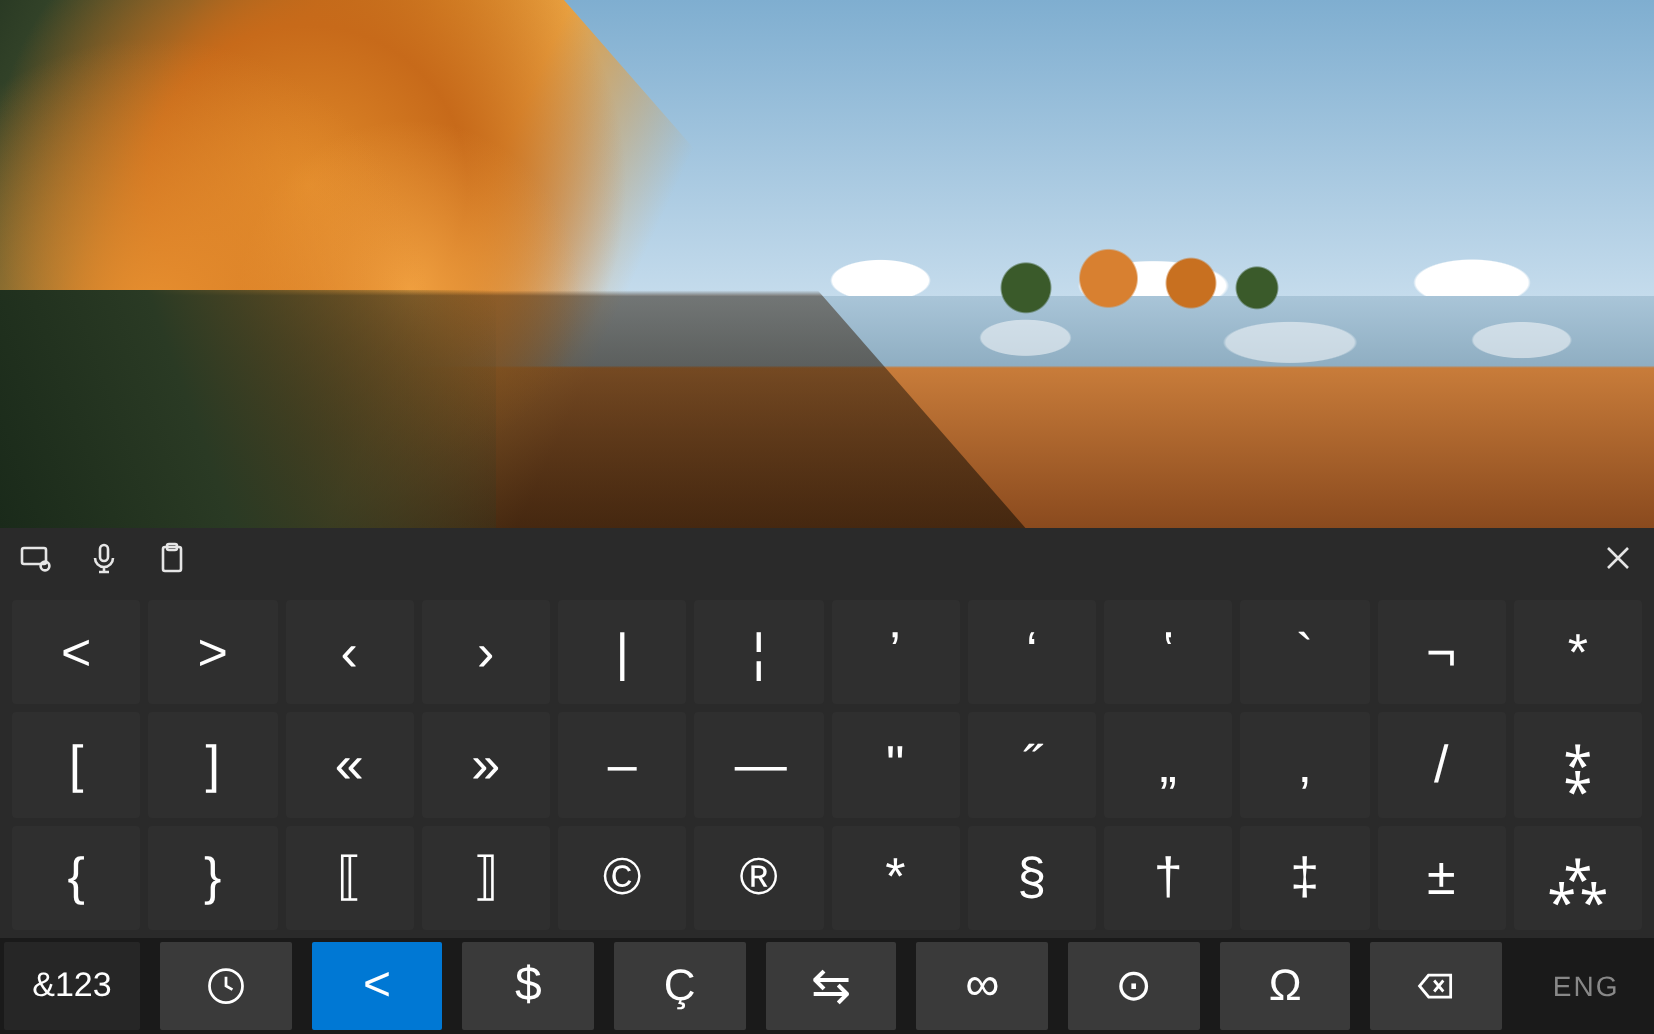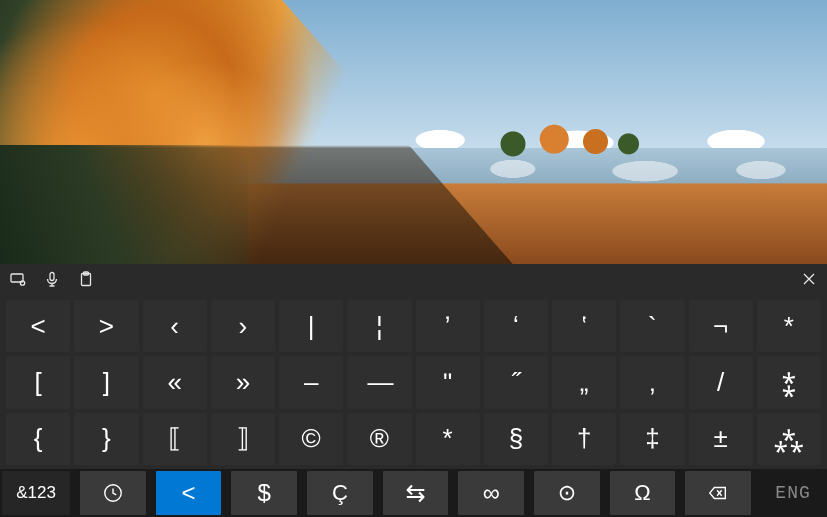--- a/index.html
+++ b/index.html
@@ -109,21 +109,21 @@
     justify-content:center;
     color:#fff;
     font-size:20px;
     border-radius:1px;
     cursor:pointer;
   }
   .bkey.small { font-size:17px; }
   .bkey.mode { width:68px; background:#262626; }
   .bkey.tab { flex:1; }
   .bkey.active { background:#0078d4; }
-  .bkey.lang { width:64px; background:transparent; color:#888; font-size:18px; letter-spacing:1px;font-family:Liberation Mono, monospace; }
+  .bkey.lang { width:64px; background:transparent; color:#888; font-size:14px; letter-spacing:1px; }
   .bkey svg { width:22px; height:22px; stroke:#fff; fill:none; stroke-width:1.5; }
 
   .long-dash{letter-spacing:-2px;}
 </style>
 </head>
 <body>
 
 <div class="wallpaper">
   <div class="sky"></div>
   <div class="mountains"></div>

